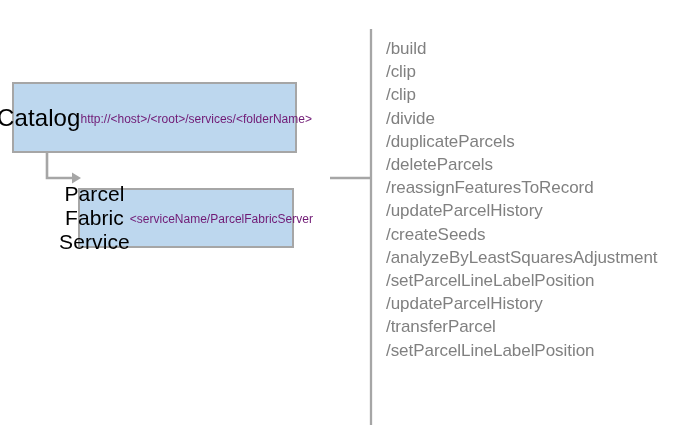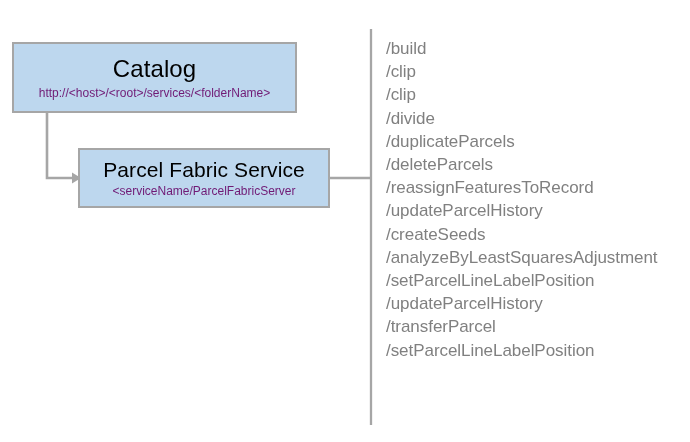--- a/index.html
+++ b/index.html
@@ -25,38 +25,39 @@
     height: 442px;
   }
 
   
   .node-box {
     position: absolute;
     box-sizing: border-box;
     background: #bdd7ee;
     border: 2px solid #a6a6a6;
     display: flex;
-    flex-direction: column;
+    flex-direction: row;
     align-items: center;
     justify-content: center;
     text-align: center;
     color: #000000;
+    margin-top: 40px;
   }
 
   #catalog-box {
     left: 12px;
     top: 42px;
     width: 285px;
     height: 71px;
   }
 
   #service-box {
     left: 78px;
     top: 148px;
-    width: 252px;
+    width: 216px;
     height: 60px;
   }
 
   .node-title {
     font-size: 24px;
     line-height: 28px;
     font-weight: 400;
     letter-spacing: 0.1px;
     color: #000000;
   }

